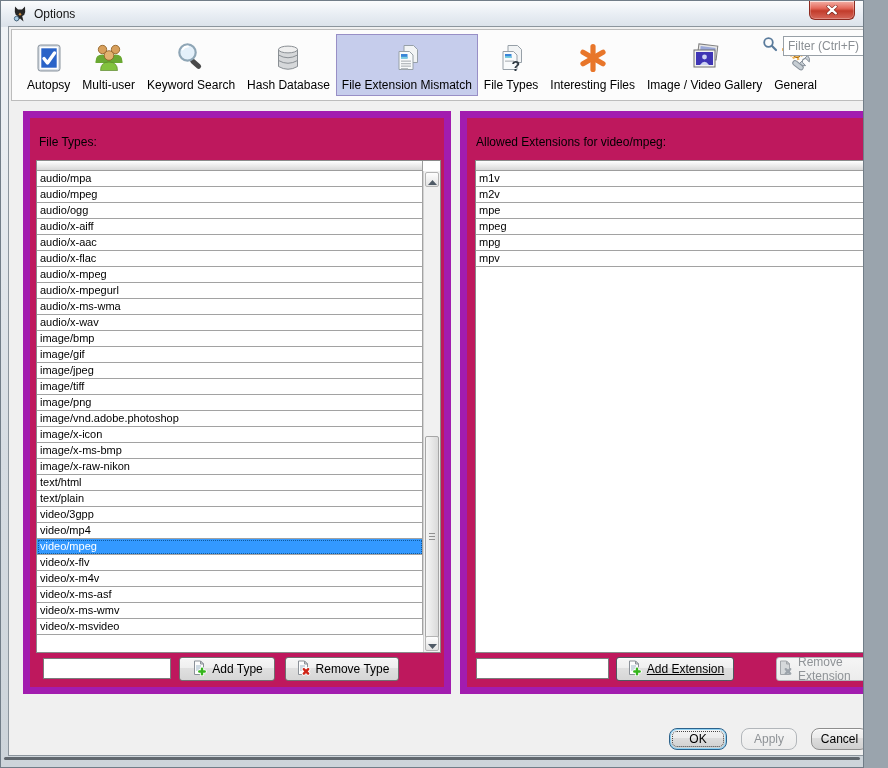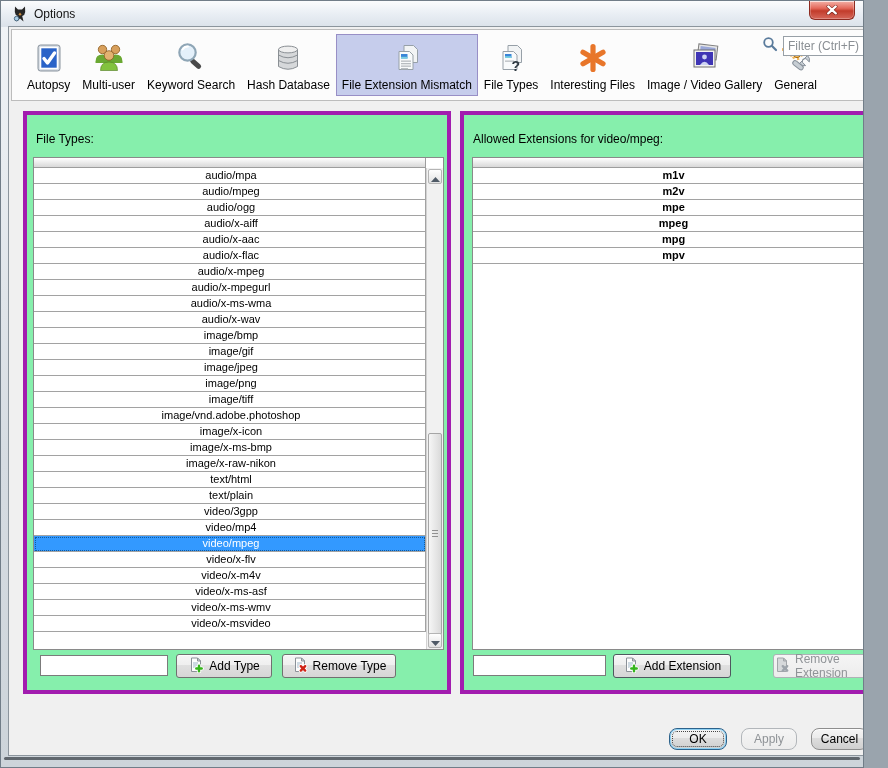--- a/index.html
+++ b/index.html
@@ -30,33 +30,33 @@
   .tb-item{display:flex;flex-direction:column;align-items:center;justify-content:flex-end;
     height:62px;padding:4px 5px 3px;border:1px solid transparent;}
   .tb-item .ic32{width:32px;height:32px;margin-bottom:4px;}
   .tb-item .lbl{font-size:12px;white-space:nowrap;color:#000;}
   .tb-item.selected{background:#c6cdec;border-color:#988fc6;}
   .filter-box{position:absolute;right:7px;top:6px;display:flex;align-items:center;gap:5px;}
   .filter-box input{width:88px;height:20px;border:1px solid #98a0a7;font-size:12px;
     padding:1px 4px;font-family:"Liberation Sans",sans-serif;color:#333;}
   .filter-box input::placeholder{color:#8a8f94;}
   
-  .group{position:absolute;border:4px solid #a21caf;background:#86efac;}
+  .group{position:absolute;border:7px solid #a21caf;background:#be185d;}
   #leftgroup{left:14px;top:84px;width:428px;height:583px;}
   #rightgroup{left:451px;top:84px;width:418px;height:583px;}
   .group-label{position:absolute;left:9px;top:17px;font-size:12px;color:#000;}
   .scrollpane{position:absolute;top:42px;height:493px;border:1px solid #8a8a8a;
     background:#fff;overflow:hidden;}
   #leftgroup .scrollpane{left:6px;right:3px;}
-  #rightgroup .scrollpane{left:8px;right:2px;font-weight:bold;}
+  #rightgroup .scrollpane{left:8px;right:2px;}
   .theader{height:10px;background:linear-gradient(#ffffff,#d8d8d8);
     border-bottom:1px solid #9d9d9d;}
   #leftgroup .theader{width:calc(100% - 17px);border-right:1px solid #9d9d9d;}
   .trow{height:16px;line-height:15px;font-size:11px;padding-left:3px;
-    border-bottom:1px solid #a2a2a2;background:#fff;color:#000;white-space:nowrap;overflow:hidden;text-align:center;}
+    border-bottom:1px solid #a2a2a2;background:#fff;color:#000;white-space:nowrap;overflow:hidden;}
   #leftgroup .trow{margin-right:17px;border-right:1px solid #a2a2a2;}
   .trow.selected{background:#3399ff;color:#fff;outline:1px dotted #0f5a9e;outline-offset:-2px;}
   
   .vscroll{position:absolute;top:10px;right:0;bottom:0;width:17px;
     background:#f1f1f1;border-left:1px solid #d2d2d2;}
   .sbtn{position:absolute;left:1px;right:1px;height:15px;
     background:linear-gradient(#fefefe,#e2e2e2);border:1px solid #b4b4b4;border-radius:2px;
     display:flex;align-items:center;justify-content:center;}
   .sbtn.up{top:1px}.sbtn.down{bottom:1px}
   .sthumb{position:absolute;left:1px;right:1px;top:265px;height:202px;
@@ -247,22 +247,22 @@
             <div class="trow">audio/x-aiff</div>
             <div class="trow">audio/x-aac</div>
             <div class="trow">audio/x-flac</div>
             <div class="trow">audio/x-mpeg</div>
             <div class="trow">audio/x-mpegurl</div>
             <div class="trow">audio/x-ms-wma</div>
             <div class="trow">audio/x-wav</div>
             <div class="trow">image/bmp</div>
             <div class="trow">image/gif</div>
             <div class="trow">image/jpeg</div>
+            <div class="trow">image/tiff</div>
             <div class="trow">image/png</div>
-            <div class="trow">image/tiff</div>
             <div class="trow">image/vnd.adobe.photoshop</div>
             <div class="trow">image/x-icon</div>
             <div class="trow">image/x-ms-bmp</div>
             <div class="trow">image/x-raw-nikon</div>
             <div class="trow">text/html</div>
             <div class="trow">text/plain</div>
             <div class="trow">video/3gpp</div>
             <div class="trow">video/mp4</div>
             <div class="trow selected">video/mpeg</div>
             <div class="trow">video/x-flv</div>
@@ -343,21 +343,21 @@
         <div>
             <div class="trow">m1v</div>
             <div class="trow">m2v</div>
             <div class="trow">mpe</div>
             <div class="trow">mpeg</div>
             <div class="trow">mpg</div>
             <div class="trow">mpv</div>
           </div>
       </div>
       <input class="tinput" style="left: 9px; width: 133px;" type="text" value="">
-      <div class="ibtn default" style="left:149px;width:118px;">
+      <div class="ibtn default" style="left:149px;width:118px;text-decoration:underline;">
         <span>
           <svg width="16" height="16" viewBox="0 0 16 16">
             <path d="M3.5 1 h6 l3 3 v10.5 h-9z" fill="#fdfdfd" stroke="#8b9198"></path>
             <path d="M9.5 1 l3 3 h-3z" fill="#dfe3e6" stroke="#8b9198"></path>
             <g stroke="#9fb6c8" stroke-width="1">
                 <line x1="5" y1="6" x2="10" y2="6"></line>
                 <line x1="5" y1="8" x2="10" y2="8"></line>
                 <line x1="5" y1="10" x2="8" y2="10"></line>
               </g>
             <g stroke="#ffffff" stroke-width="4.2" stroke-linecap="round">

